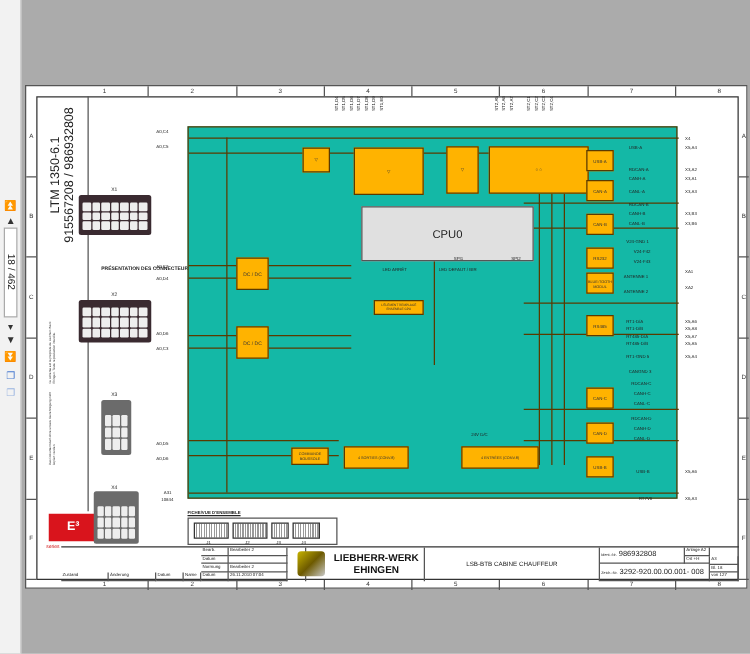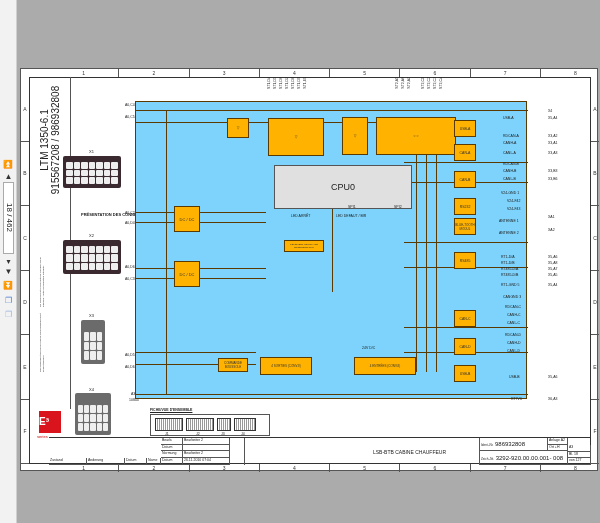--- a/index.html
+++ b/index.html
@@ -12,29 +12,29 @@
   .frame { position: absolute; left: 8px; top: 8px; width: 562px; height: 387px; border: 1px solid #333; }
   .zone-top, .zone-bot { position: absolute; left: 28px; width: 562px; height: 8px; display: flex; font-size: 5px; color: #333; }
   .zone-top { top: 0; } .zone-bot { top: 395px; }
   .zone-top div, .zone-bot div { flex: 1; border-right: 1px solid #555; text-align: center; line-height: 8px; }
   .zone-left, .zone-right { position: absolute; top: 8px; width: 8px; height: 387px; display: flex; flex-direction: column; font-size: 5px; color: #333; }
   .zone-left { left: 0; } .zone-right { left: 570px; }
   .zone-left div, .zone-right div { flex: 1; border-bottom: 1px solid #555; display: flex; align-items: center; justify-content: center; }
   .left-strip { position: absolute; left: 16px; top: 8px; width: 34px; height: 332px; border-right: 1px solid #555; }
   .model-text { position: absolute; left: -72px; top: 52px; width: 170px; transform: rotate(-90deg); font-size: 10px; color: #222; line-height: 11px; text-align: center; }
   .note { position: absolute; left: 2px; width: 30px; font-size: 2.5px; color: #333; writing-mode: vertical-rl; transform: rotate(180deg); overflow: hidden; line-height: 3px; }
-  .e3 { position: absolute; left: 18px; top: 342px; width: 22px; height: 22px; background: #d9141c; color: #fff; font-weight: bold; font-size: 10px; line-height: 22px; }
+  .e3 { position: absolute; left: 18px; top: 342px; width: 39px; height: 22px; background: #d9141c; color: #fff; font-weight: bold; font-size: 10px; line-height: 22px; text-align: center; }
   .e3-sub { position: absolute; left: 16px; top: 365px; font-size: 4px; color: #c00; }
   .conn-title { position: absolute; left: 60px; top: 143px; font-size: 4px; font-weight: bold; color: #222; }
   .connector { position: absolute; background: #3a2a30; border-radius: 2px; }
   .connector.gray { background: #6b6b6b; }
   .conn-grid { position: absolute; left: 3px; right: 3px; top: 6px; bottom: 4px; display: grid; gap: 1px; }
   .conn-grid span { background: #eee; border-radius: 1px; }
   .conn-label { position: absolute; font-size: 4px; color: #222; }
-  .schem { position: absolute; left: 114px; top: 32px; width: 392px; height: 298px; background: #7dd3fc; border: 1px solid #5a3a00; }
+  .schem { position: absolute; left: 129px; top: 32px; width: 392px; height: 298px; background: #14b8a6; border: 1px solid #5a3a00; }
   .cpu { position: absolute; background: #e0e0e0; border: 1px solid #555; font-size: 9px; color: #222; display: flex; align-items: center; justify-content: center; }
   .block { position: absolute; background: #ffb300; border: 1px solid #5a3a00; font-size: 3.5px; color: #333; display: flex; align-items: center; justify-content: center; text-align: center; }
   .wire-h { position: absolute; height: 1px; background: #5a3a00; }
   .wire-v { position: absolute; width: 1px; background: #5a3a00; }
   .sig { position: absolute; font-size: 3.5px; color: #222; white-space: nowrap; }
   .pin { position: absolute; font-size: 3.5px; color: #222; writing-mode: vertical-rl; transform: rotate(180deg); white-space: nowrap; }
   .title-block { position: absolute; left: 28px; top: 368px; width: 542px; height: 27px; border-top: 1px solid #333; }
   .tb-cell { position: absolute; border-right: 1px solid #555; border-bottom: 1px solid #555; font-size: 3.5px; color: #222; padding: 0 1px; overflow: hidden; white-space: nowrap; }
   .logo-area { position: absolute; left: 231px; top: 0; width: 110px; height: 27px; border-right: 1px solid #555; }
   .crane { position: absolute; left: 8px; top: 3px; width: 22px; height: 20px; background: linear-gradient(135deg, #c7b300 0%, #6d5a00 50%, #c9c9c9 100%); border-radius: 3px; }
@@ -342,20 +342,27 @@
     <div class="tb-cell" style="left:98px;top:20px;width:14px;height:7px">Name</div>
     <div class="tb-cell" style="left:112px;top:0;width:22px;height:7px">Bearb.</div>
     <div class="tb-cell" style="left:134px;top:0;width:47px;height:7px">Bearbeiter 2</div>
     <div class="tb-cell" style="left:112px;top:7px;width:22px;height:6px">Datum</div>
     <div class="tb-cell" style="left:134px;top:7px;width:47px;height:6px"></div>
     <div class="tb-cell" style="left:112px;top:13px;width:22px;height:7px">Normung</div>
     <div class="tb-cell" style="left:134px;top:13px;width:47px;height:7px">Bearbeiter 2</div>
     <div class="tb-cell" style="left:112px;top:20px;width:22px;height:7px">Datum</div>
     <div class="tb-cell" style="left:134px;top:20px;width:47px;height:7px">26.11.2010 07:04</div>
 
+    <div class="logo-area" style="left:181px">
+      <div class="crane"></div>
+      <div class="liebherr">
+        <div>LIEBHERR-WERK</div>
+        <div>EHINGEN</div>
+      </div>
+    </div>
     <div class="doc-title" style="left:291px;width:140px">LSB-BTB CABINE CHAUFFEUR</div>
     <div class="ref-area" style="left:431px;width:111px">
       <div class="tb-cell" style="left:0;top:0;width:68px;height:13px;font-size:6px;line-height:13px"><span style="font-size:3px">Ident.-Nr.</span> <span>986932808</span></div>
       <div class="tb-cell" style="left:0;top:13px;width:88px;height:14px;font-size:6px;line-height:14px"><span style="font-size:3px">Zeich.-Nr.</span> <span>3292-920.00.00.001- 008</span></div>
       <div class="tb-cell" style="left:68px;top:0;width:20px;height:7px"><span>Anlage</span> <span>A2</span></div>
       <div class="tb-cell" style="left:68px;top:7px;width:20px;height:6px"><span>Ort</span> <span>+H</span></div>
       <div class="tb-cell" style="left:88px;top:7px;width:23px;height:7px">A3</div>
       <div class="tb-cell" style="left:88px;top:14px;width:23px;height:6px">Bl. 18</div>
       <div class="tb-cell" style="left:88px;top:20px;width:23px;height:7px">von 127</div>
     </div>

